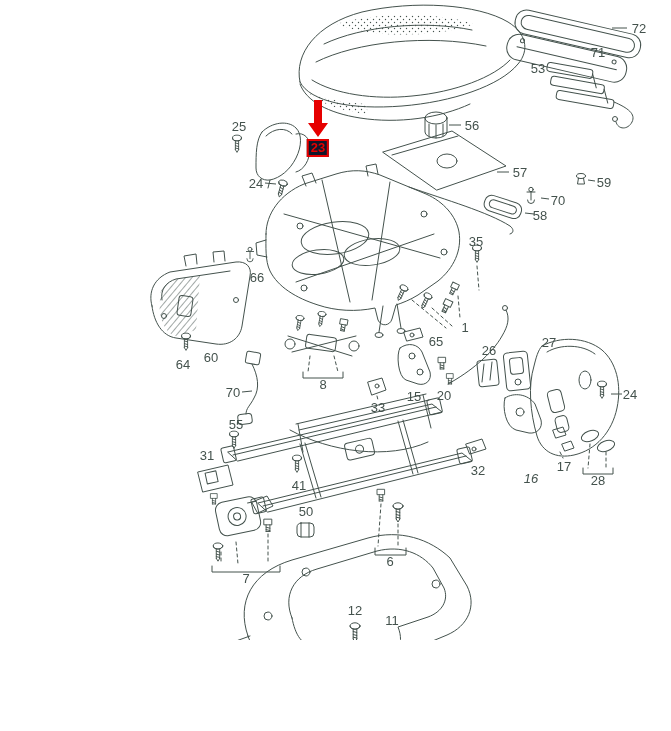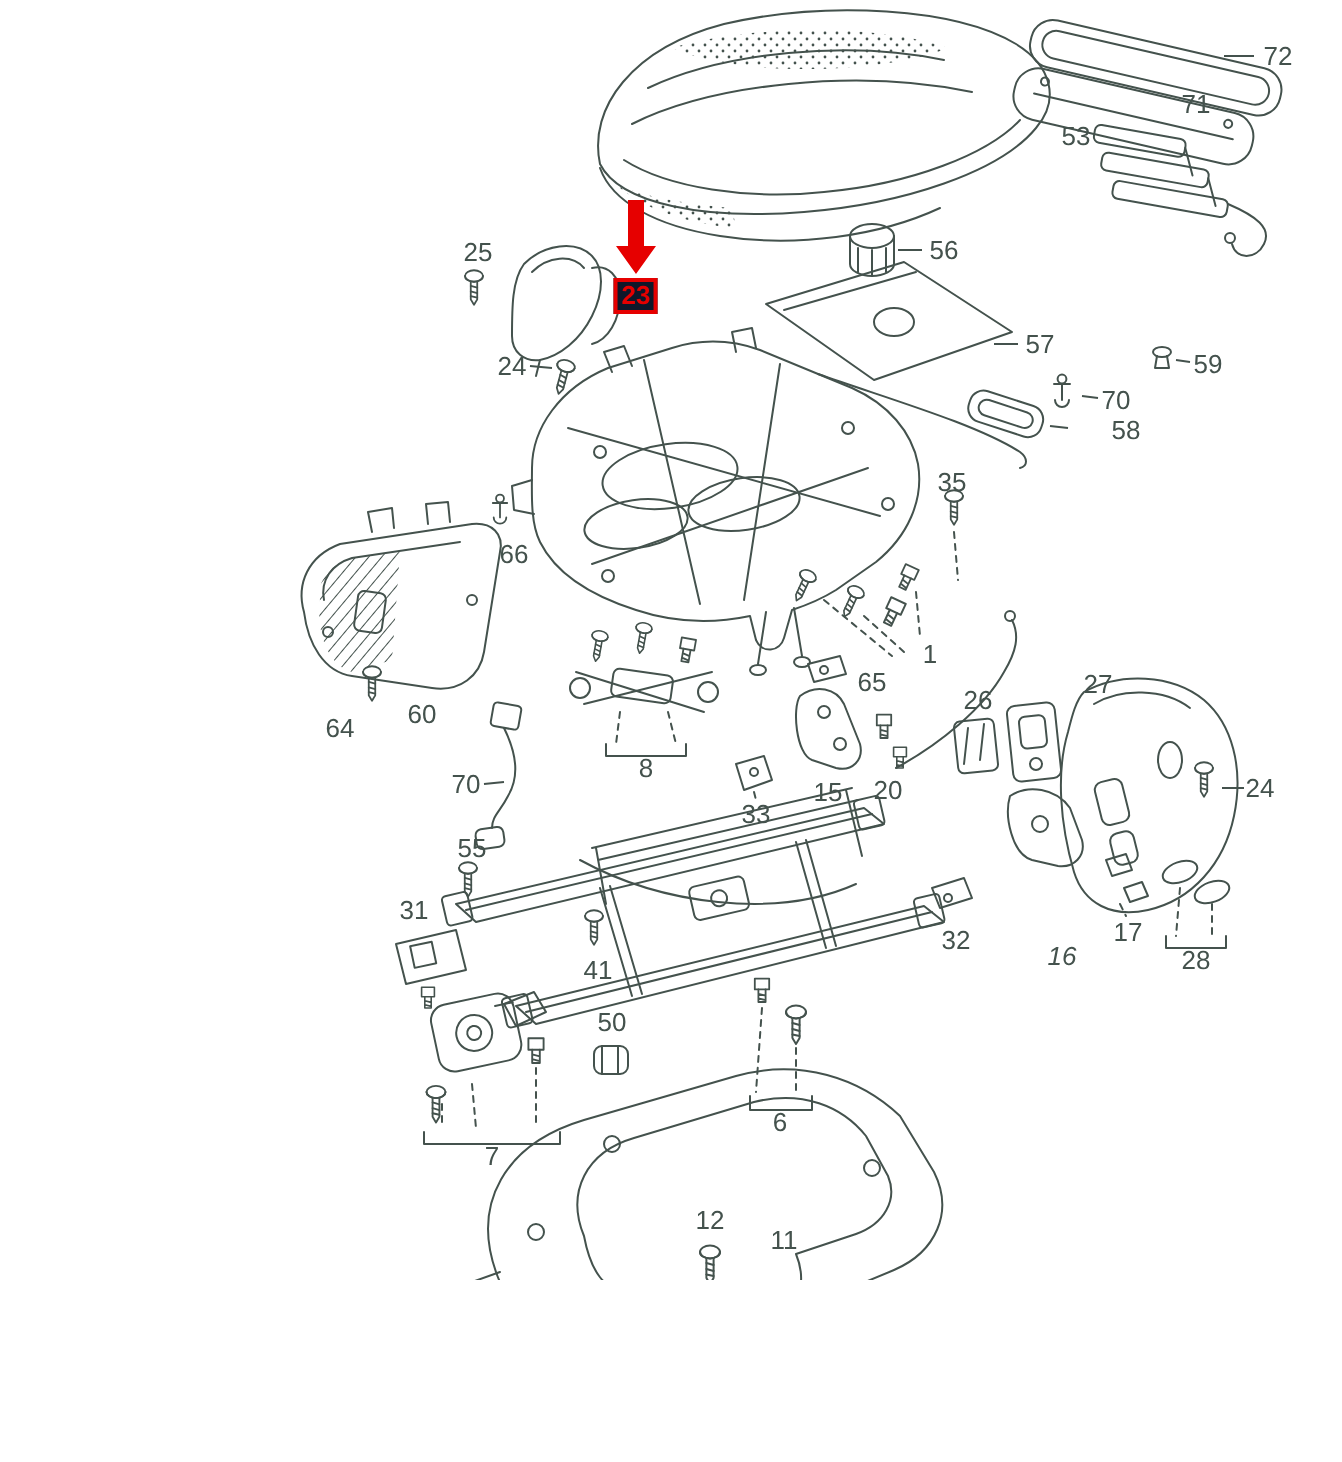--- a/index.html
+++ b/index.html
@@ -314,29 +314,29 @@
       <span class="part-label" style="left: 639px; top: 28px;">72</span>
       <span class="part-label" style="left: 598px; top: 52px;">71</span>
       <span class="part-label" style="left: 538px; top: 68px;">53</span>
       <span class="part-label" style="left: 239px; top: 126px;">25</span>
       <span class="part-label" style="left: 472px; top: 125px;">56</span>
       <span class="part-label highlight" style="left: 318px; top: 148px;">23</span>
       <span class="part-label" style="left: 520px; top: 172px;">57</span>
       <span class="part-label" style="left: 604px; top: 182px;">59</span>
       <span class="part-label" style="left: 256px; top: 183px;">24</span>
       <span class="part-label" style="left: 558px; top: 200px;">70</span>
-      <span class="part-label" style="left: 563px; top: 215px;">58</span>
+      <span class="part-label" style="left: 540px; top: 215px;">58</span>
       <span class="part-label" style="left: 476px; top: 241px;">35</span>
       <span class="part-label" style="left: 257px; top: 277px;">66</span>
       <span class="part-label" style="left: 465px; top: 327px;">1</span>
       <span class="part-label" style="left: 436px; top: 341px;">65</span>
       <span class="part-label" style="left: 517px; top: 342px; margin-left: 32px;">27</span>
       <span class="part-label" style="left: 489px; top: 350px;">26</span>
       <span class="part-label" style="left: 211px; top: 357px;">60</span>
-      <span class="part-label" style="left: 170px; top: 364px; text-align: right;">64</span>
+      <span class="part-label" style="left: 183px; top: 364px; text-align: right;">64</span>
       <span class="part-label" style="left: 323px; top: 384px;">8</span>
       <span class="part-label" style="left: 233px; top: 392px;">70</span>
       <span class="part-label" style="left: 630px; top: 394px;">24</span>
       <span class="part-label" style="left: 444px; top: 395px;">20</span>
       <span class="part-label" style="left: 414px; top: 396px;">15</span>
       <span class="part-label" style="left: 378px; top: 407px;">33</span>
       <span class="part-label" style="left: 236px; top: 424px;">55</span>
       <span class="part-label" style="left: 207px; top: 455px;">31</span>
       <span class="part-label" style="left: 531px; top: 478px; font-style: italic;">16</span>
       <span class="part-label" style="left: 564px; top: 466px;">17</span>

